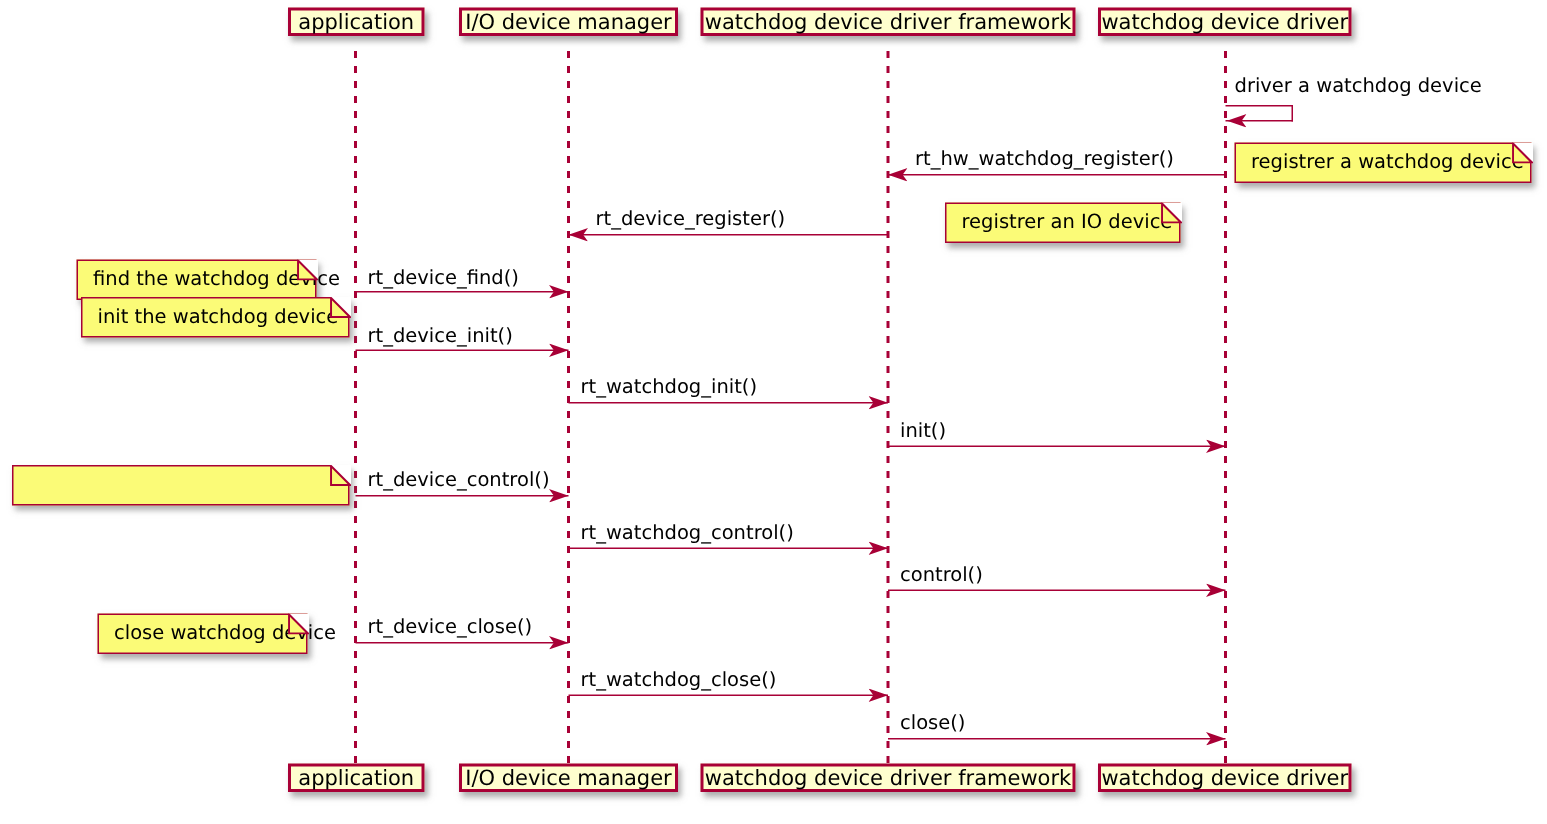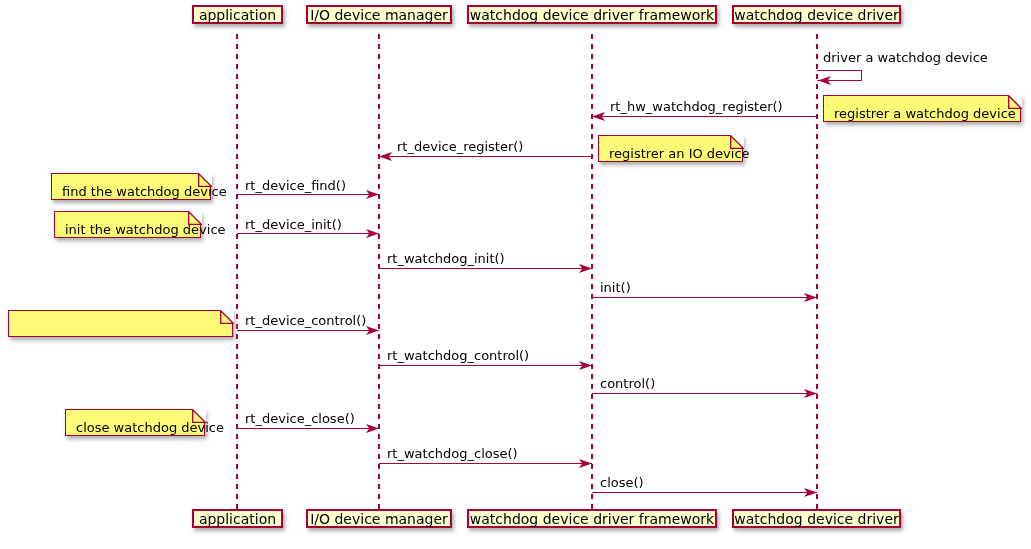--- a/index.html
+++ b/index.html
@@ -58,21 +58,21 @@
     border-left: none;
   }
   .note {
     position: absolute;
     box-sizing: border-box;
     height: 27px;
     background: #FBFB77;
     border: 1.5px solid #A80036;
     box-shadow: 2px 3px 4px rgba(105,105,105,0.55);
     display: flex;
-    align-items: flex-end;
+    align-items: center;
     padding: 0 14px 0 10px;
     font-size: 13px;
     white-space: nowrap;
   }
   .fold {
     position: absolute;
     top: -1.5px;
     right: -1.5px;
     display: block;
   }
@@ -192,37 +192,37 @@
   </div>
 
   <div class="note" style="left:823px;top:95px;width:198px">
     <span>registrer a watchdog device</span>
     <svg class="fold" width="14" height="14" viewBox="0 0 14 14">
         <polygon points="0,0 14,0 14,14" fill="#ffffff"></polygon>
         <polygon points="0.7,0.7 13.3,13.3 0.7,13.3" fill="#FBFB77" stroke="#A80036" stroke-width="1.3"></polygon>
       </svg>
   </div>
 
-  <div class="note" style="left:598px;top:135px;width:145px">
+  <div class="note" style="left:630px;top:135px;width:157px">
     <span>registrer an IO device</span>
     <svg class="fold" width="14" height="14" viewBox="0 0 14 14">
         <polygon points="0,0 14,0 14,14" fill="#ffffff"></polygon>
         <polygon points="0.7,0.7 13.3,13.3 0.7,13.3" fill="#FBFB77" stroke="#A80036" stroke-width="1.3"></polygon>
       </svg>
   </div>
 
   <div class="note" style="left:51px;top:173px;width:160px">
     <span>find the watchdog device</span>
     <svg class="fold" width="14" height="14" viewBox="0 0 14 14">
         <polygon points="0,0 14,0 14,14" fill="#ffffff"></polygon>
         <polygon points="0.7,0.7 13.3,13.3 0.7,13.3" fill="#FBFB77" stroke="#A80036" stroke-width="1.3"></polygon>
       </svg>
   </div>
 
-  <div class="note" style="left:54px;top:211px;width:147px">
+  <div class="note" style="left:54px;top:198px;width:179px">
     <span>init the watchdog device</span>
     <svg class="fold" width="14" height="14" viewBox="0 0 14 14">
         <polygon points="0,0 14,0 14,14" fill="#ffffff"></polygon>
         <polygon points="0.7,0.7 13.3,13.3 0.7,13.3" fill="#FBFB77" stroke="#A80036" stroke-width="1.3"></polygon>
       </svg>
   </div>
 
   <div class="note" style="left:8px;top:310px;width:225px">
     <svg class="fold" width="14" height="14" viewBox="0 0 14 14">
         <polygon points="0,0 14,0 14,14" fill="#ffffff"></polygon>

